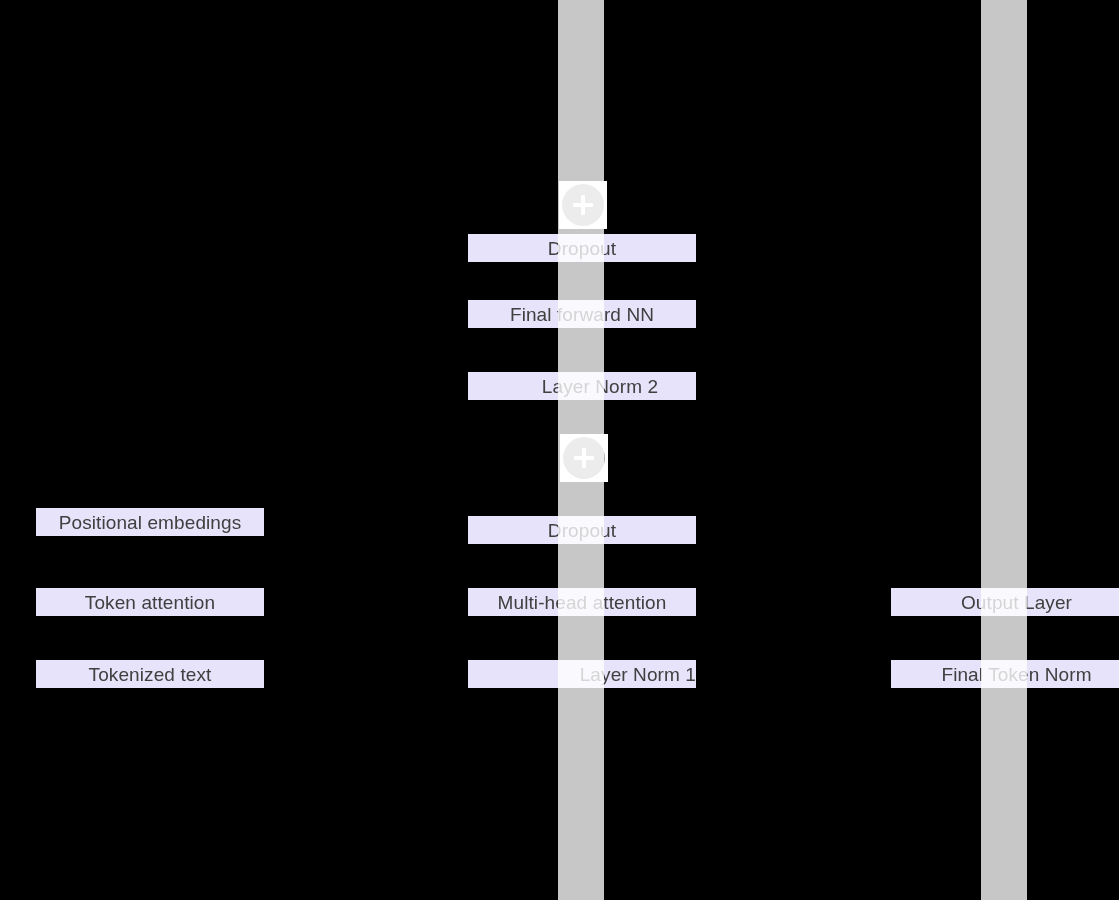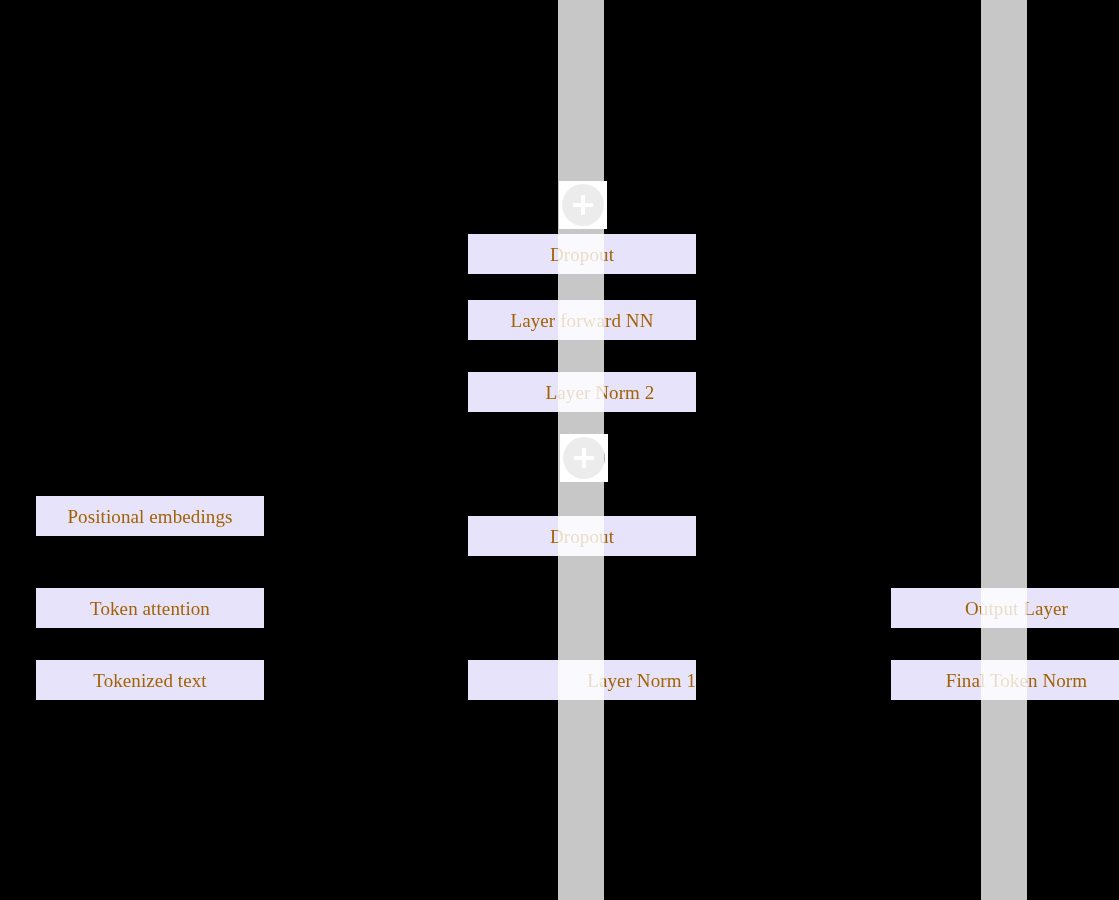--- a/index.html
+++ b/index.html
@@ -14,28 +14,28 @@
   #canvas {
     position:relative;
     width:1119px;
     height:900px;
     background:#000000;
   }
 
   
   .block {
     position:absolute;
-    height:40px;
+    height:28px;
     display:flex;
     align-items:center;
     justify-content:center;
     background:#e7e3fa;
-    color:#a16207;
+    color:#404040;
     font-size:19px;
-    font-family:Liberation Serif, serif;
+    font-family:Liberation Sans, sans-serif;
     letter-spacing:0.1px;
     white-space:nowrap;
     line-height:1;
   }
   .block .label { position:relative; z-index:1; }
 
   
   .col-left   { left:36px;  width:228px; }
   .col-mid    { left:468px; width:228px; }
   .col-right  { left:891px; width:228px;padding-left:23px; }
@@ -85,48 +85,51 @@
     left:50%; top:50%;
     width:4px; height:20px;
     transform:translate(-50%,-50%);
   }
 </style>
 </head>
 <body>
 
 <div id="canvas">
 
-  <div class="block col-left" style="top:496px;">
+  <div class="block col-left" style="top:508px;">
     <span class="label">Positional embedings</span>
   </div>
 
   <div class="block col-left" style="top:588px;">
     <span class="label">Token attention</span>
   </div>
 
   <div class="block col-left" style="top:660px;text-align:center;">
     <span class="label">Tokenized text</span>
   </div>
 
   <div class="block col-mid" style="top:234px;">
     <span class="label">Dropout</span>
   </div>
 
   <div class="block col-mid" style="top:300px;">
-    <span class="label">Layer forward NN</span>
+    <span class="label">Final forward NN</span>
   </div>
 
   <div class="block col-mid" style="top:372px;padding-left:36px;">
     <span class="label">Layer Norm 2</span>
   </div>
 
   <div class="block col-mid" style="top:516px;">
     <span class="label">Dropout</span>
   </div>
 
+  <div class="block col-mid" style="top:588px;">
+    <span class="label">Multi-head attention</span>
+  </div>
 
   <div class="block col-mid" style="top:660px;justify-content:flex-end;">
     <span class="label">Layer Norm 1</span>
   </div>
 
   <div class="block col-right" style="top:588px;">
     <span class="label">Output Layer</span>
   </div>
 
   <div class="block col-right" style="top:660px;">

